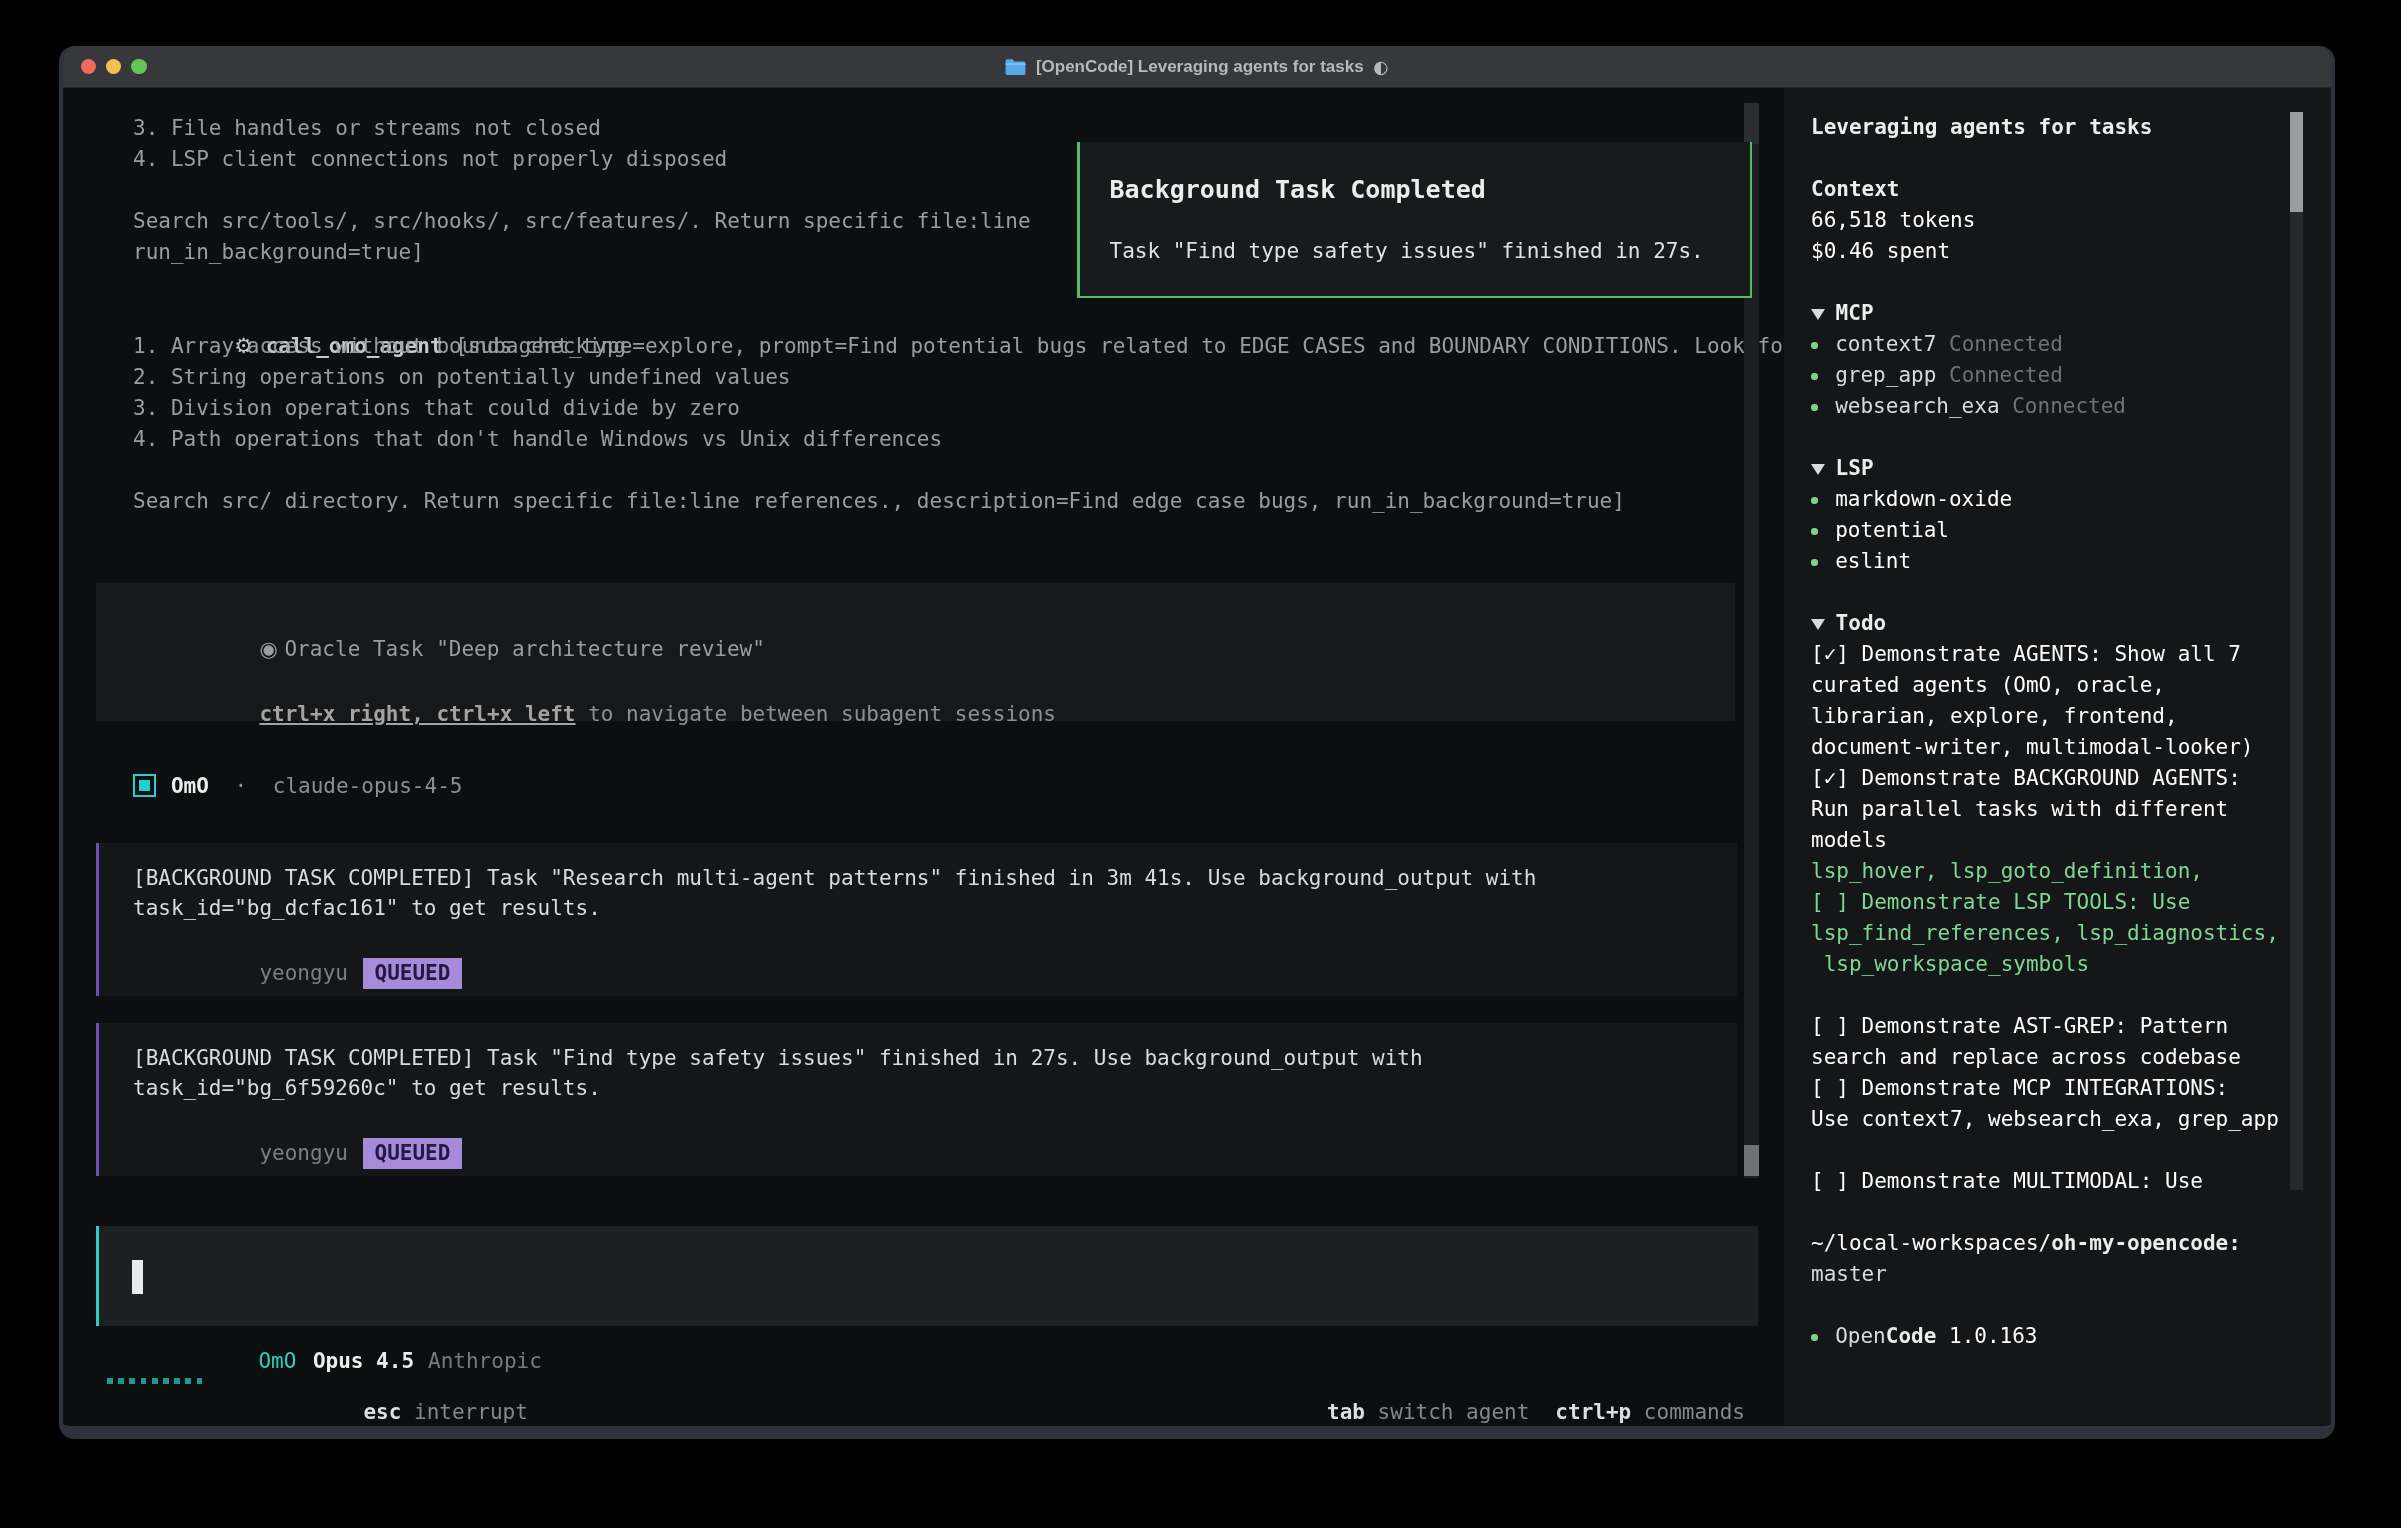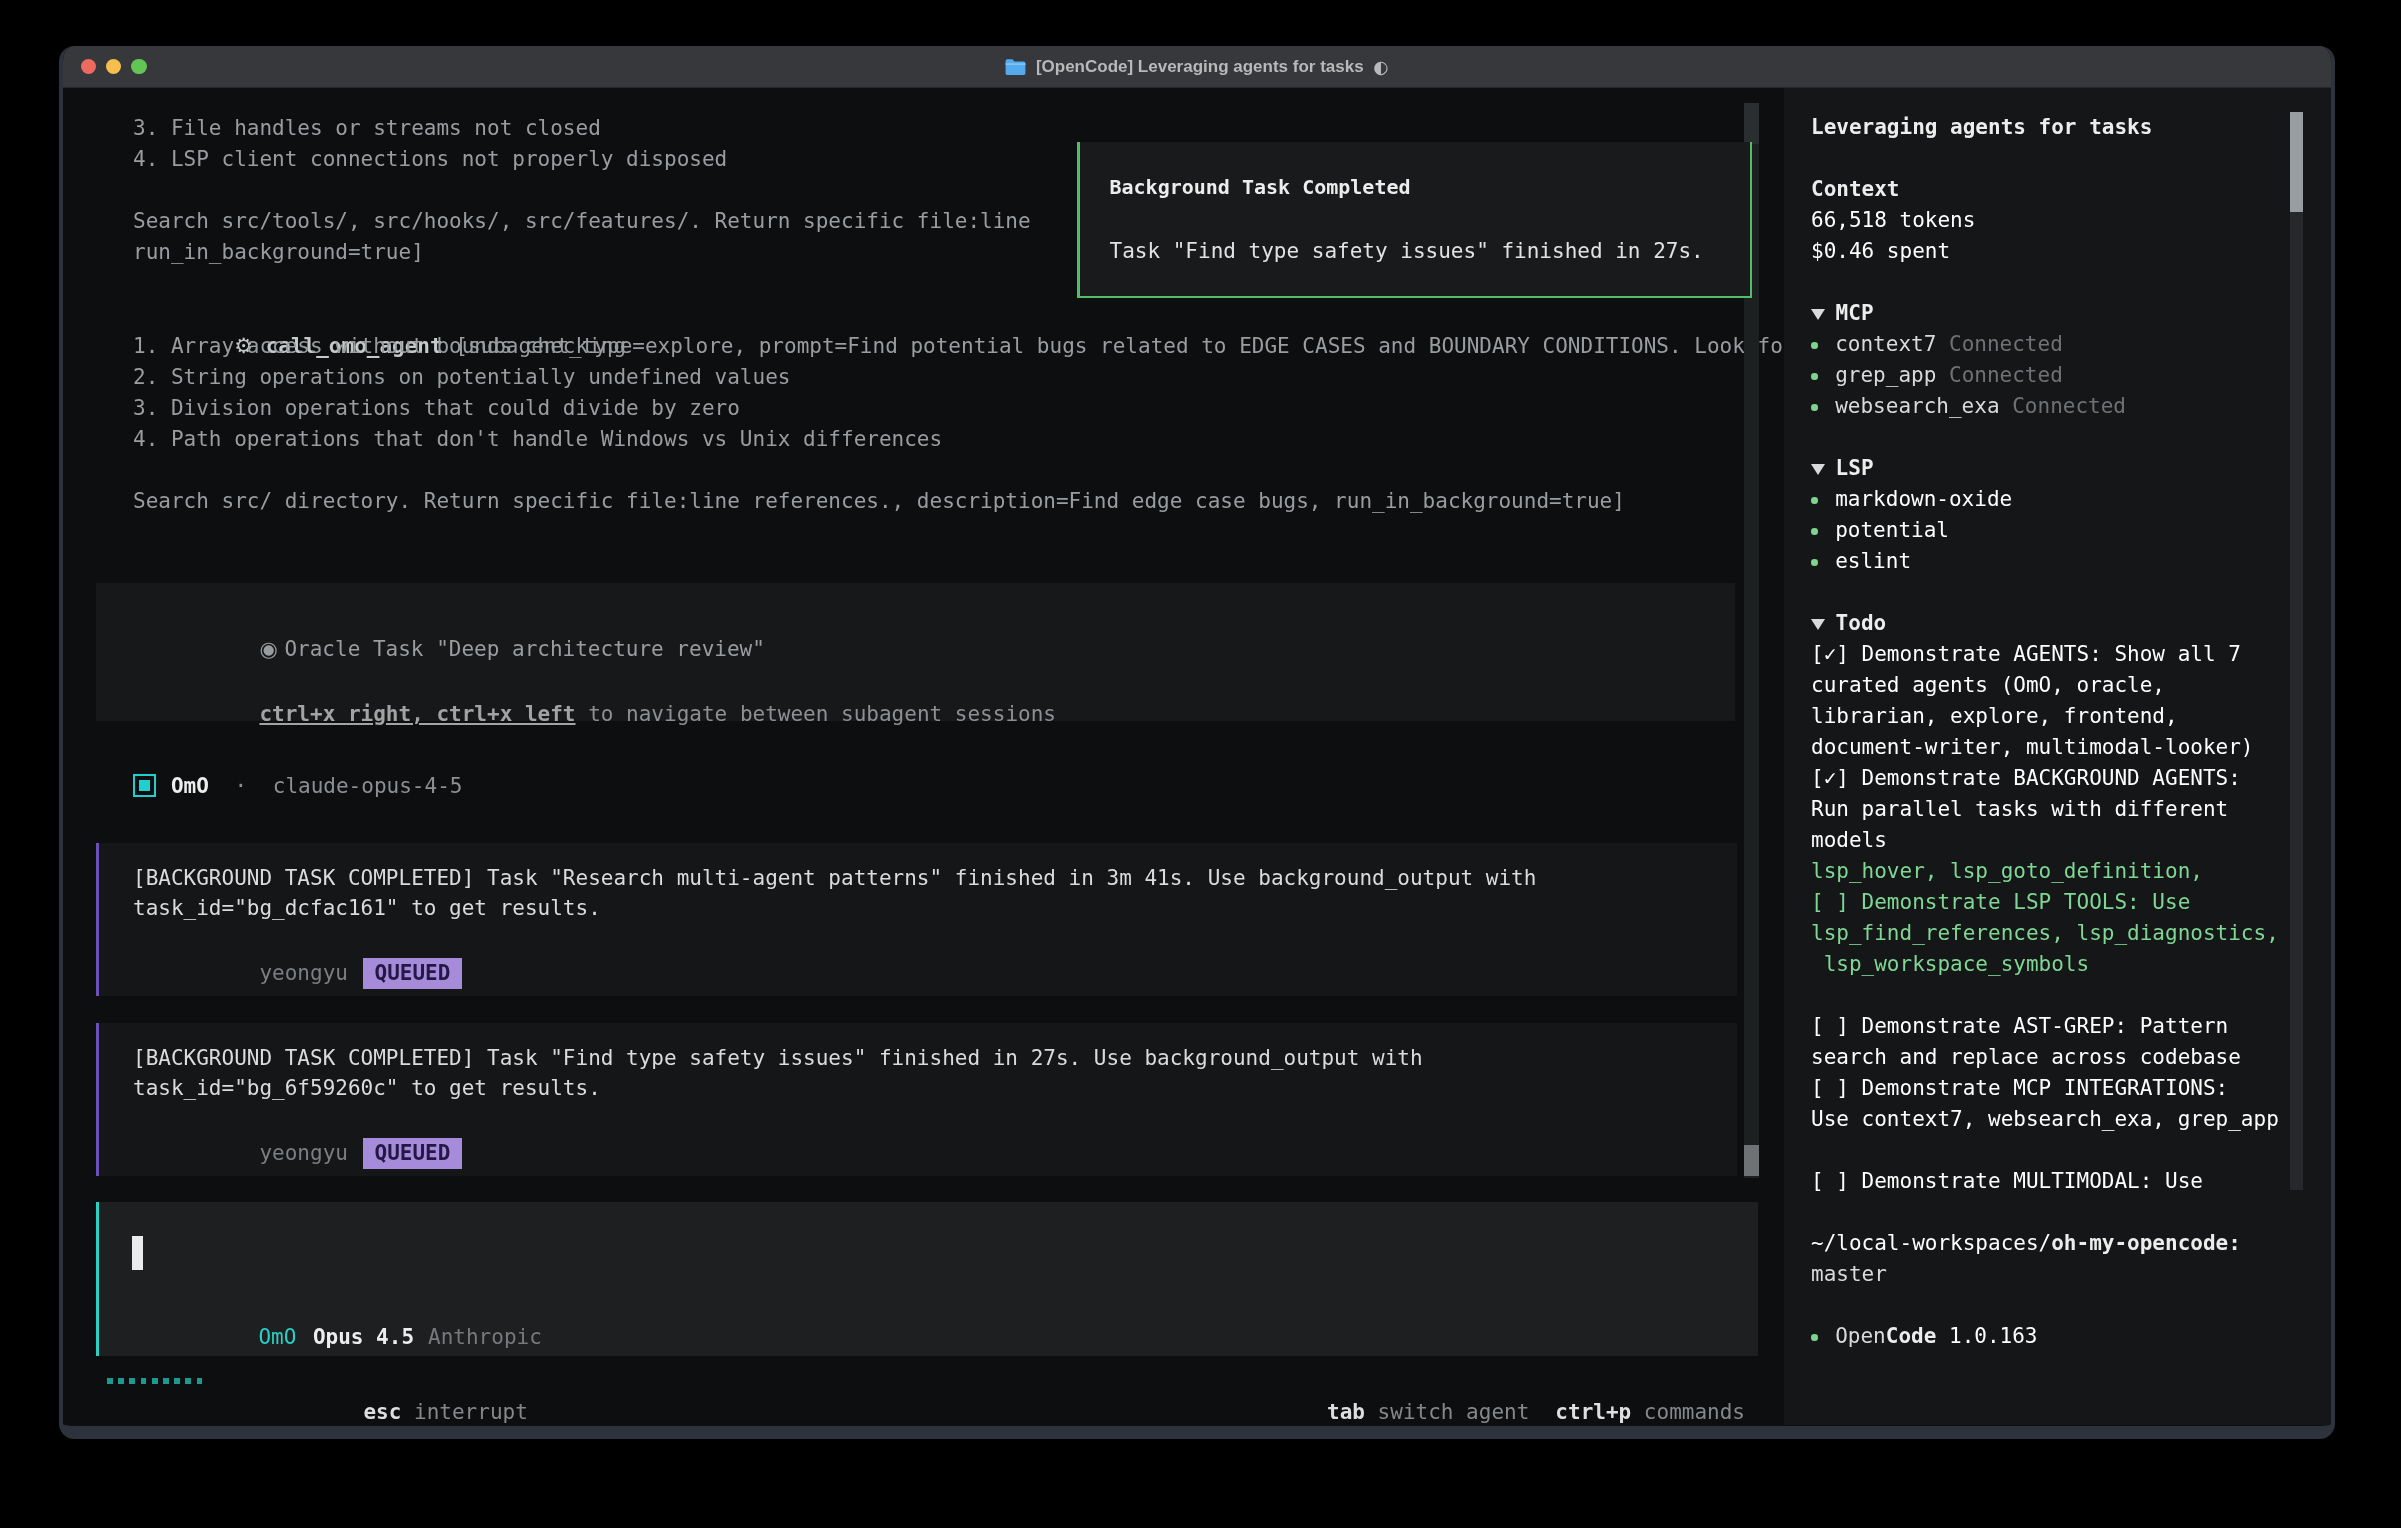--- a/index.html
+++ b/index.html
@@ -17,21 +17,21 @@
   .moon{font-family:"DejaVu Sans",sans-serif;font-size:17.7px;font-weight:normal;}
   
   .content{position:relative;height:1337px;background:#0d0e0f;}
   .mline{position:absolute;left:70px;white-space:pre;font-size:21px;line-height:31px;color:#9a9da0;}
   .tool-name{color:#c6c9ca;font-weight:600;}
   .tool-icon{color:#c6c9ca;font-family:"DejaVu Sans",sans-serif;}
   
   .toast{position:absolute;left:1014px;top:54px;width:675px;height:156px;background:#191a1b;
     border-left:3px solid #54bd68;border-right:2.4px solid #54bd68;border-bottom:2.4px solid #54bd68;
     box-sizing:border-box;z-index:5;}
-  .toast-title{position:absolute;left:29.5px;top:33px;font-size:20px;font-weight:bold;color:#eceeee;white-space:pre;}
+  .toast-title{position:absolute;left:29.5px;top:33px;font-size:25px;font-weight:bold;color:#eceeee;white-space:pre;}
   .toast-body{position:absolute;left:29.5px;top:97px;font-size:21px;color:#e0e2e3;white-space:pre;}
   
   .oracle{position:absolute;left:33px;top:495px;width:1639px;height:138px;background:#171819;}
   .oracle .l1{position:absolute;left:37px;top:30px;font-size:21px;color:#9a9da0;white-space:pre;}
   .oracle .l2{position:absolute;left:37px;top:95px;font-size:21px;white-space:pre;color:#8d9093;}
   .oracle .keys{color:#a3a3a3;font-weight:bold;text-decoration:underline;}
   .oracle-icon{font-family:"DejaVu Sans",sans-serif;}
   .agentrow{position:absolute;left:70px;top:681px;height:33px;display:flex;align-items:center;font-size:21px;white-space:pre;}
   .omo-icon{width:22.5px;height:22.5px;border:2.4px solid #1fd0cf;box-sizing:border-box;display:flex;
     align-items:center;justify-content:center;margin-right:15.4px;}
@@ -41,21 +41,21 @@
   .agentrow .mdl{color:#8d9093;}
   .taskcard{position:absolute;left:33px;width:1641px;height:153px;background:#151617;
     border-left:3px solid #6a50b8;box-sizing:border-box;text-align:right;}
   .taskcard.t1{top:755px}.taskcard.t2{top:935px}
   .taskcard .m1{position:absolute;left:34px;top:22.5px;font-size:21px;color:#d9dbdc;white-space:pre;}
   .taskcard .m2{position:absolute;left:34px;top:53px;font-size:21px;color:#d9dbdc;white-space:pre;}
   .taskcard .urow{position:absolute;left:34px;top:84px;font-size:21px;line-height:31px;white-space:pre;}
   .taskcard .user{color:#7c7f82;}
   .badge{display:inline-block;background:#a78bdb;color:#241845;font-weight:bold;padding:0 11.8px;margin-left:14.8px;}
   
-  .inputbox{position:absolute;left:33px;top:1114px;width:1662px;height:154px;background:#1d1f21;
+  .inputbox{position:absolute;left:33px;top:1138px;width:1662px;height:100px;background:#1d1f21;
     border-left:3.5px solid #2bd0c2;box-sizing:border-box;padding-left:29px;}
   .cursor{position:absolute;left:33px;top:34px;width:10.6px;height:34px;background:#e9ebec;}
   .modelrow{position:absolute;left:33px;top:99px;font-size:21px;white-space:pre;}
   .modelrow .ag{color:#2bd0c2;}
   .modelrow .md{color:#eceeee;font-weight:bold;margin-left:16.5px;}
   .modelrow .pv{color:#77797c;margin-left:14px;}
   
   .statusbar{position:absolute;left:0;top:1278px;width:1695px;height:31px;font-size:21px;line-height:31px;}
   .spinner{position:absolute;left:44px;top:12.4px;display:flex;gap:5.3px;}
   .spinner i{display:block;width:5.9px;height:5.9px;background:#1d9a90;}

